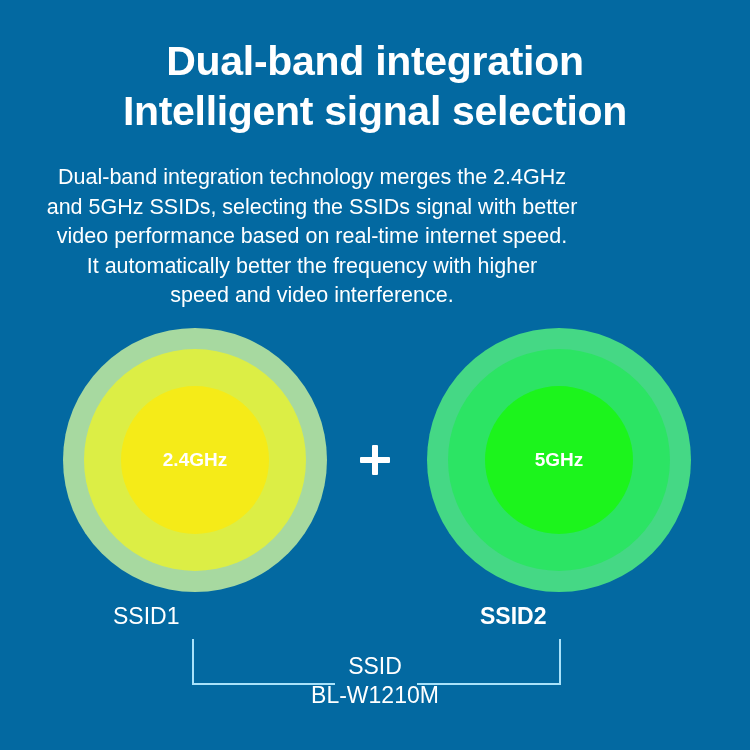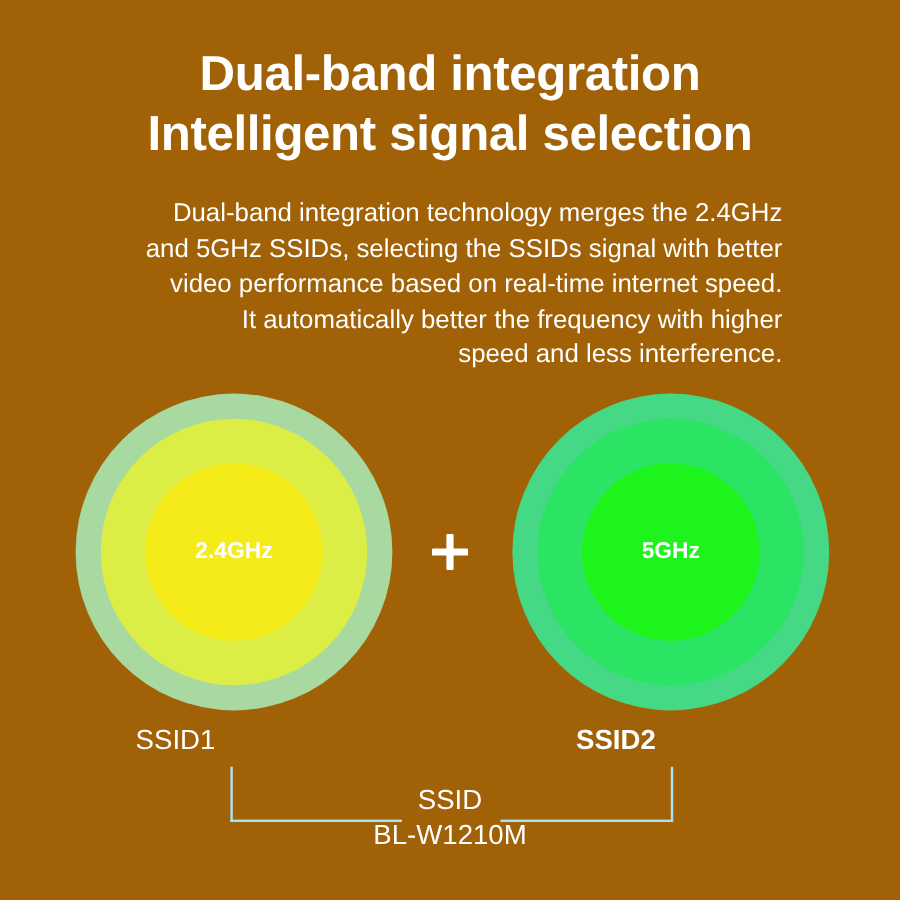--- a/index.html
+++ b/index.html
@@ -10,21 +10,21 @@
     width: 750px;
     height: 750px;
     background: #5FC8F5;
     font-family: "Liberation Sans", sans-serif;
     overflow: hidden;
   }
   #stage {
     position: relative;
     width: 750px;
     height: 750px;
-    background: #a16207;
+    background: #0369a1;
     overflow: hidden;
   }
 
   
   .heading-block {
     position: absolute;
     top: 36px;
     left: 0;
     width: 750px;
     text-align: center;
@@ -38,22 +38,21 @@
     letter-spacing: -0.3px;
     white-space: nowrap;
   }
 
   
   .body-block {
     position: absolute;
     top: 163px;
     left: 0;
     width: 624px;
-    text-align: right;
-    margin-left: 28px;
+    text-align: center;
   }
   .body-line {
     display: block;
     color: #FFFFFF;
     font-size: 21.5px;
     font-weight: 400;
     line-height: 29.5px;
     white-space: nowrap;
   }
 
@@ -183,21 +182,21 @@
   <div class="heading-block">
     <span class="heading-line">Dual-band integration</span>
     <span class="heading-line">Intelligent signal selection</span>
   </div>
 
   <div class="body-block">
     <span class="body-line">Dual-band integration technology merges the 2.4GHz</span>
     <span class="body-line">and 5GHz SSIDs, selecting the SSIDs signal with better</span>
     <span class="body-line">video performance based on real-time internet speed.</span>
     <span class="body-line">It automatically better the frequency with higher</span>
-    <span class="body-line">speed and less interference.</span>
+    <span class="body-line">speed and video interference.</span>
   </div>
 
   <div class="circle-group yellow">
     <div class="ring ring-outer"></div>
     <div class="ring ring-mid"></div>
     <div class="ring ring-inner"></div>
     <span class="ring-label">2.4GHz</span>
   </div>
 
   <div class="plus-sign"></div>

